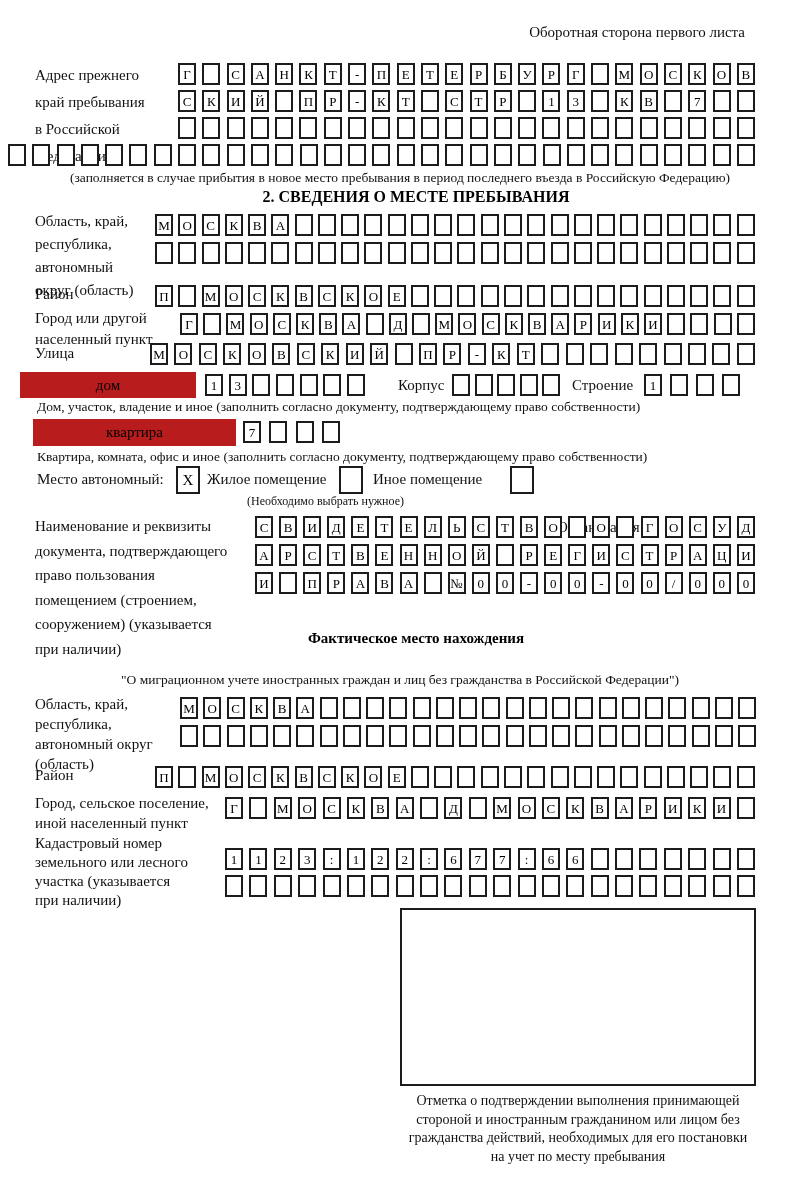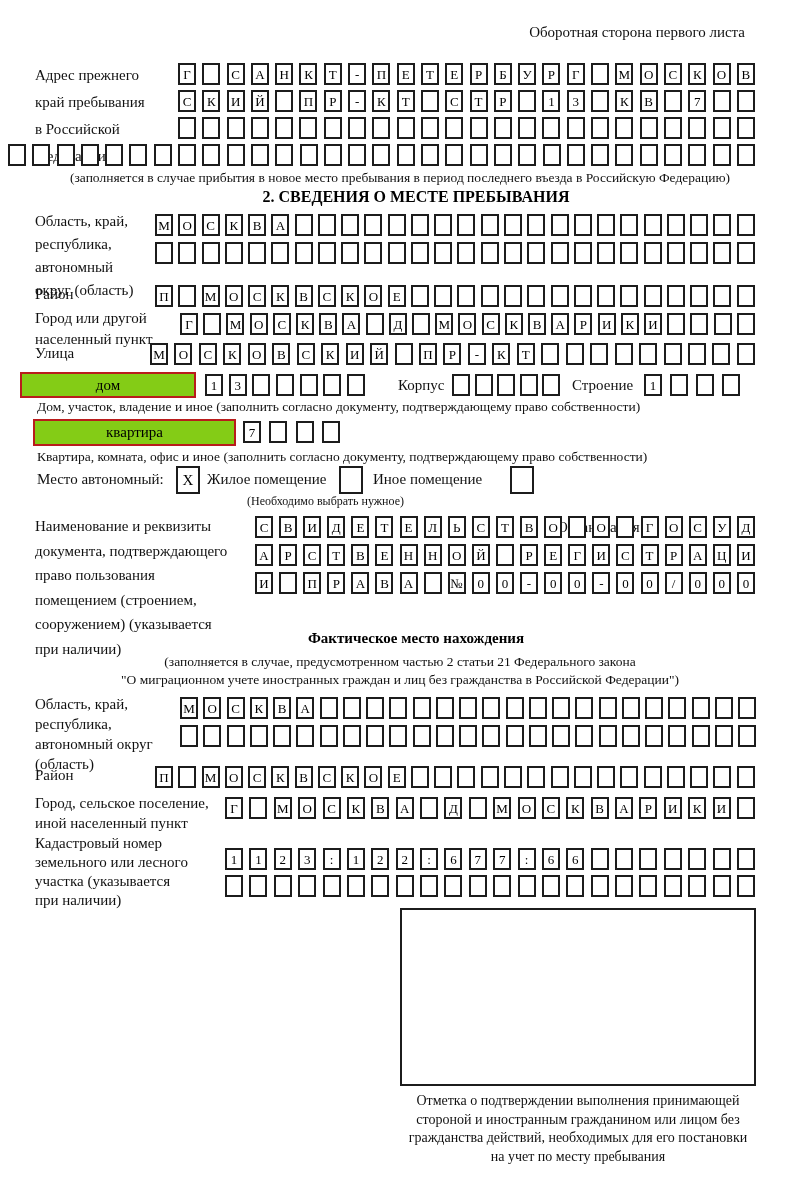--- a/index.html
+++ b/index.html
@@ -19,21 +19,21 @@
     position:absolute; display:flex; justify-content:space-between; height:22px;
   }
   .cell {
     width:18px; height:22px; box-sizing:border-box; border:2px solid #1c1c1c;
     display:flex; align-items:center; justify-content:center;
     font-size:13px; line-height:1; background:#fff; flex:0 0 18px;
   }
   .widebox {
     position:absolute; box-sizing:border-box; border:2px solid #b91c1c;
     display:flex; align-items:center; justify-content:center;
-    font-size:15px; background:#84cc16;
+    font-size:15px; background:#b91c1c;
   }
   .checkbox {
     position:absolute; width:24px; height:28px; box-sizing:border-box;
     border:2px solid #1c1c1c; display:flex; align-items:center; justify-content:center;
     font-size:15px; background:#fff;
   }
   .inlinetext { position:absolute; font-size:15px; color:#111; white-space:nowrap; }
   .bigbox { position:absolute; box-sizing:border-box; border:2px solid #1c1c1c; background:#fff; }
   .stampcaption {
     position:absolute; font-size:14px; line-height:18.5px; text-align:center;
@@ -431,21 +431,20 @@
       <span class="cell">-</span>
       <span class="cell">0</span>
       <span class="cell">0</span>
       <span class="cell">/</span>
       <span class="cell">0</span>
       <span class="cell">0</span>
       <span class="cell">0</span>
     </div>
 
   <div class="heading" style="top:630px; font-size:15px;">Фактическое место нахождения</div>
-  <div class="caption centered" style="top:654px;">(заполняется в случае, предусмотренном частью 2 статьи 21 Федерального закона</div>
   <div class="caption centered" style="top:672px;">"О миграционном учете иностранных граждан и лиц без гражданства в Российской Федерации")</div>
 
   <div class="label" style="left:35px; top:694px; line-height:20px;">Область, край,
 республика,
 автономный округ
 (область)</div>
   <div class="cellrow" style="left:180px; top:697px; width:576px;">
       <span class="cell">М</span>
       <span class="cell">О</span>
       <span class="cell">С</span>

